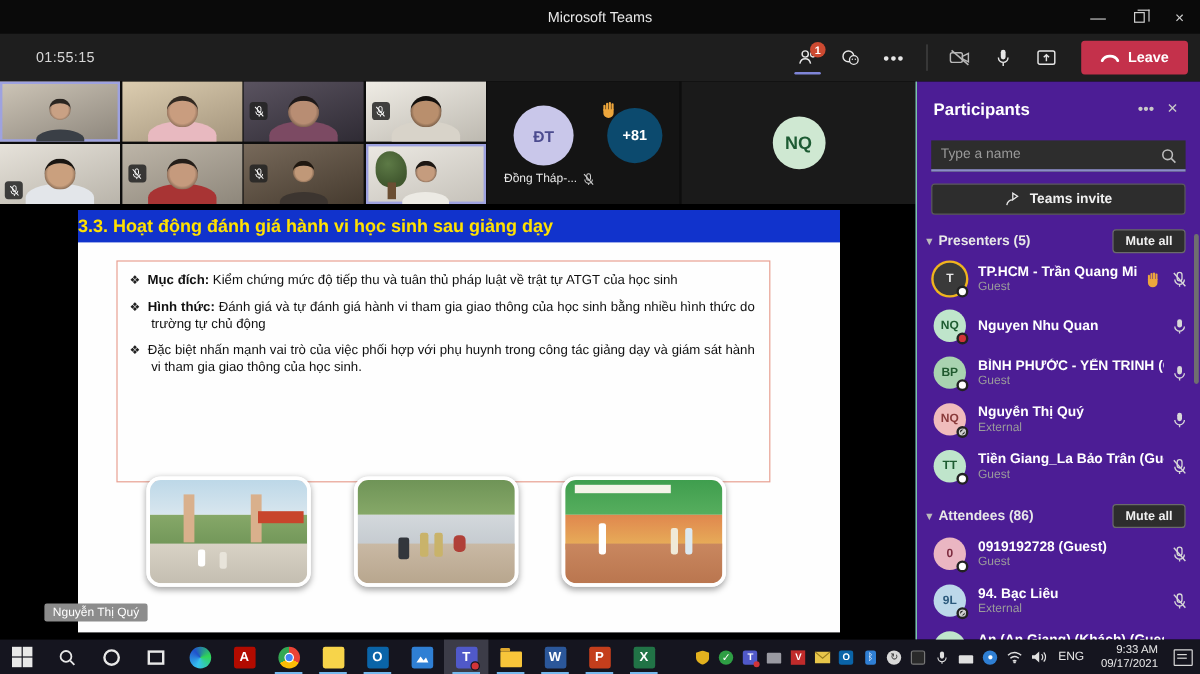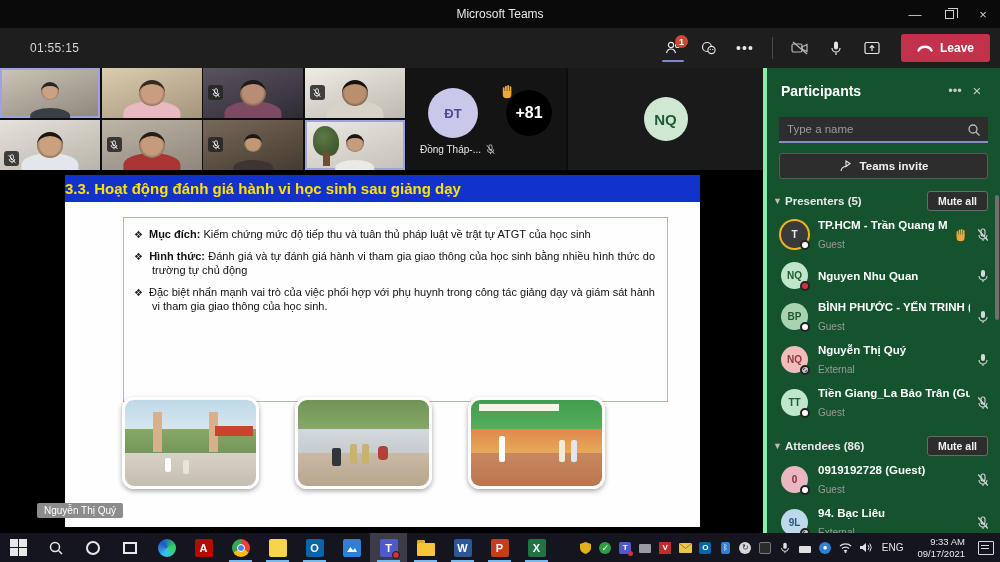--- a/index.html
+++ b/index.html
@@ -55,40 +55,40 @@
   .ovf-label { position:absolute; left:14px; top:76px; color:#e8e8e8; font-size:10px; display:flex; align-items:center; gap:4px; }
   .spot { position:absolute; left:568px; top:0; width:195px; height:102px; background:#1a1a1a;
     display:flex; align-items:center; justify-content:center; }
 
   
   .stage { position:absolute; left:0; top:102px; width:763px; height:363px; background:#000; }
   .slide { position:absolute; left:65px; top:5px; width:635px; height:352px; background:#fefefe; }
   .slide-titlebar { position:absolute; left:0; top:0; width:635px; height:27px; background:#1133cc;
     display:flex; align-items:center; justify-content:flex-start; }
   .slide-title { color:#ffe100; font-weight:bold; font-size:15px; }
-  .content-box { position:absolute; left:58px; top:42px; width:545px; height:185px; border:1px solid #e8a092;
+  .content-box { position:absolute; left:32px; top:42px; width:545px; height:185px; border:1px solid #e8a092;
     padding:9px 12px 6px 10px; }
   .bullet { font-size:11px; color:#111; line-height:1.32; text-align:justify; margin-bottom:7px;
     padding-left:18px; text-indent:-18px; }
   .bullet .bchar { font-size:10px; margin-right:6px; color:#222; }
   .bullet b { font-weight:bold; }
   .photos { position:absolute; left:0; top:222px; width:635px; height:100px; }
   .photo { position:absolute; width:137px; height:92px; border-radius:12px; border:3px solid #fff;
     box-shadow:0 2px 5px rgba(0,0,0,.35); overflow:hidden; }
   .photo .strip-top { position:absolute; left:0; top:0; width:100%; height:34%; }
   .photo .strip-mid { position:absolute; left:0; top:34%; width:100%; height:33%; }
   .photo .strip-bot { position:absolute; left:0; top:62%; width:100%; height:38%; }
   .ph-pillar { position:absolute; width:9px; height:40px; background:#d9b08c; top:12px; }
   .ph-banner { position:absolute; height:10px; background:#c8452c; }
   .ph-fig { position:absolute; width:6px; height:14px; border-radius:2px; }
   .name-badge { position:absolute; left:37px; top:333px; background:#8c8c8c; color:#fff; font-size:10px;
     padding:2px 7px; border-radius:2px; }
 
   
-  .panel { position:relative; width:237px; height:465px; background:#14532d; border-left:4px solid #86efac;
+  .panel { position:relative; width:237px; height:465px; background:#4c1d95; border-left:1px solid #86efac;
     color:#fff; }
   .panel-header { display:flex; align-items:center; padding:14px 12px 10px 14px; }
   .panel-title { font-size:14px; font-weight:bold; flex:1; }
   .panel-hbtn { color:#c8c8c8; font-size:13px; width:22px; text-align:center; }
   .search-row { margin:8px 12px 0 12px; position:relative; }
   .search-input { width:100%; height:26px; background:#2d2d2d; border:none; border-bottom:2px solid #8b8cc7;
     color:#e8e8e8; font-size:11.5px; padding:0 26px 0 8px; outline:none; font-family:"Liberation Sans",sans-serif; }
   .search-input::placeholder { color:#9a9a9a; }
   .search-ic { position:absolute; right:7px; top:6px; }
   .invite-btn { margin:10px 12px 0 12px; height:26px; background:#2d2d2d; border:1px solid #5a5a5a;
@@ -106,21 +106,21 @@
   .pdot { position:absolute; right:-2px; bottom:-2px; width:10px; height:10px; border-radius:50%;
     border:2px solid #222; }
   .pdot.available { background:#ffffff; }
   .pdot.busy { background:#d13438; }
   .pdot.external { background:#222; border:2px solid #222; }
   .pdot.external::before { content:""; position:absolute; inset:0; border:1.5px solid #cfcfcf; border-radius:50%; }
   .pdot.external::after { content:""; position:absolute; left:0px; top:2.2px; width:6px; height:1.5px;
     background:#cfcfcf; transform:rotate(-45deg); }
   .pmeta { flex:1; min-width:0; margin-left:10px; }
   .pname { font-size:11.5px; font-weight:bold; color:#fff; white-space:nowrap; overflow:hidden; }
-  .psub { font-size:10px; color:#9b9b9b; margin-top:8px; }
+  .psub { font-size:10px; color:#9b9b9b; margin-top:1px; }
   .picons { display:flex; align-items:center; gap:8px; margin-left:6px; flex:none; }
   .vscroll { position:absolute; right:1px; top:127px; width:4px; height:125px; background:#6f6f6f; border-radius:2px; }
 
   
   .taskbar { position:absolute; left:0; top:533px; width:1000px; height:29px; background:#15151f;
     display:flex; align-items:stretch; }
   .tb-apps { display:flex; }
   .app-cell { width:37px; display:flex; align-items:center; justify-content:center; position:relative; }
   .app-cell.active { background:#3c3c48; }
   .app-cell.running::after { content:""; position:absolute; bottom:0; left:7px; right:7px; height:2px; background:#76b9ed; }
@@ -291,21 +291,21 @@
               </svg>
             </span>
           </div>
           <div class="tile active" style="left: 304.5px; top: 52px; background: linear-gradient(160deg, rgb(236, 233, 227) 0%, rgb(197, 193, 185) 100%);">
             <span class="bonsai"></span>
             <span class="shoulders" style="bottom:-6px;width:39.6px;height:16.2px;background:#eceae4;"></span>
        <span class="head" style="top:14px;width:18px;height:18px;background:radial-gradient(circle at 50% 40%, #c59c7e 55%, #1d1713 100%);border-top:4px solid #1d1713;"></span>
           </div>
           <div class="ovf-zone">
     <span class="avatar-big" style="left:22px;top:20px;width:50px;height:50px;background:#c9c7ea;color:#4b4b8f;font-size:13px;">ĐT</span>
-    <span class="avatar-big" style="left:100px;top:22px;width:46px;height:46px;background:#000000;color:#fff;font-size:16px;">+81</span>
+    <span class="avatar-big" style="left:100px;top:22px;width:46px;height:46px;background:#0c4a6e;color:#fff;font-size:12px;">+81</span>
     <span style="position:absolute;left:94px;top:16px;"><svg width="15" height="15" viewBox="0 0 14 14">
  <g fill="#eda63c">
                   <rect x="2.6" y="3" width="1.7" height="5" rx=".8"></rect>
                   <rect x="4.7" y="1.6" width="1.7" height="6" rx=".8"></rect>
  <rect x="6.8" y="1" width="1.7" height="6.4" rx=".8"></rect>
                   <rect x="8.9" y="2" width="1.7" height="5.6" rx=".8"></rect>
  <path d="M2.6 6.5 h8 v3.2 a4 3.6 0 0 1 -8 0 z"></path>
                 </g>
               </svg></span>
     <span class="ovf-label">

